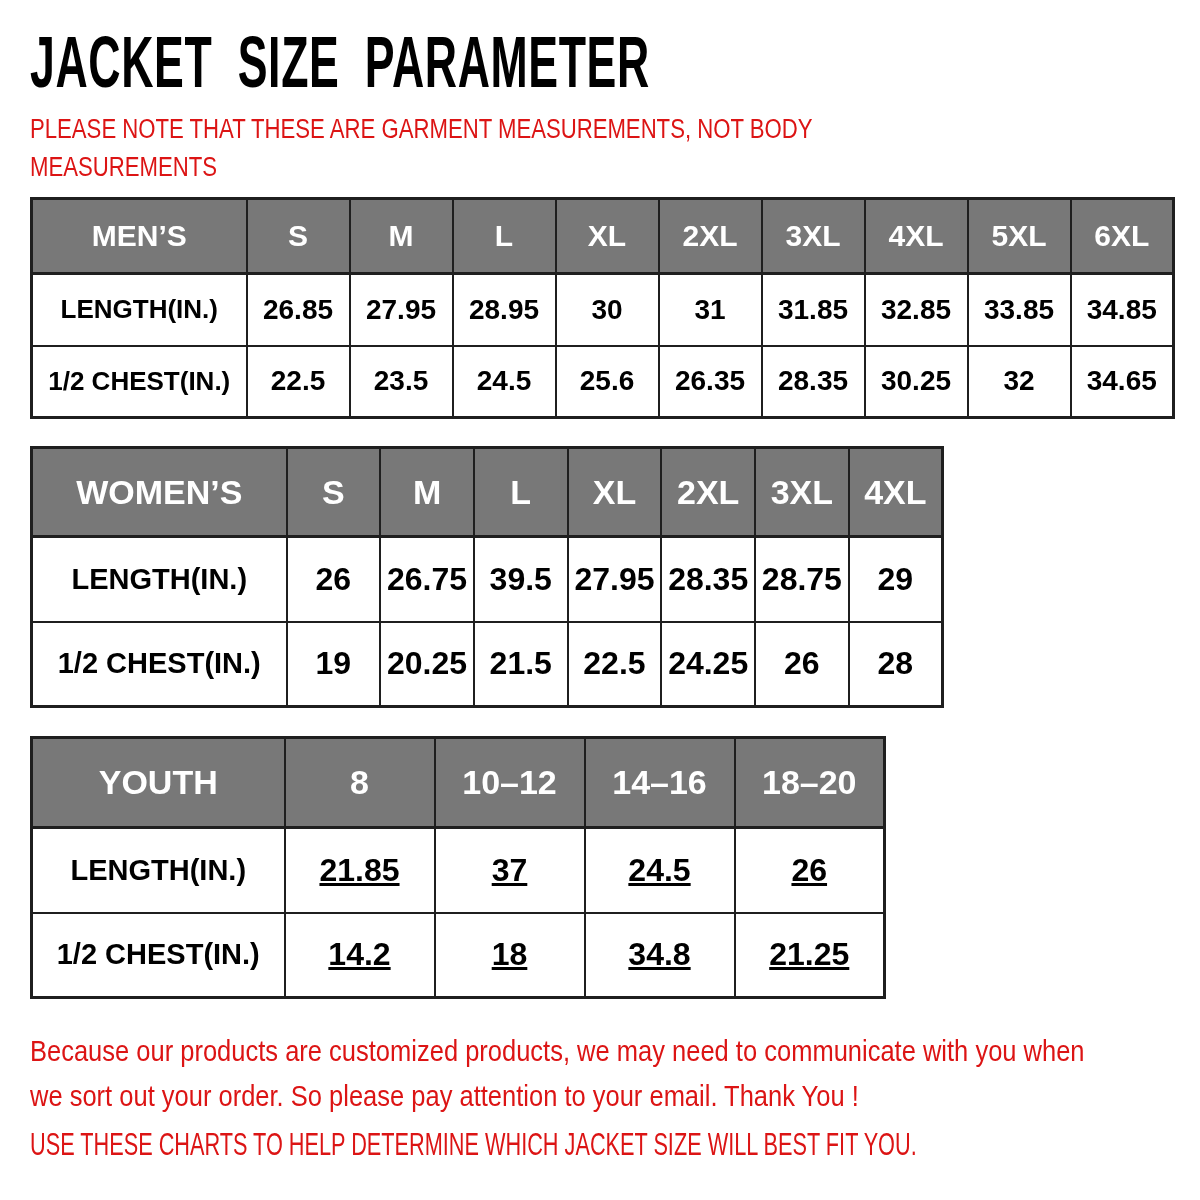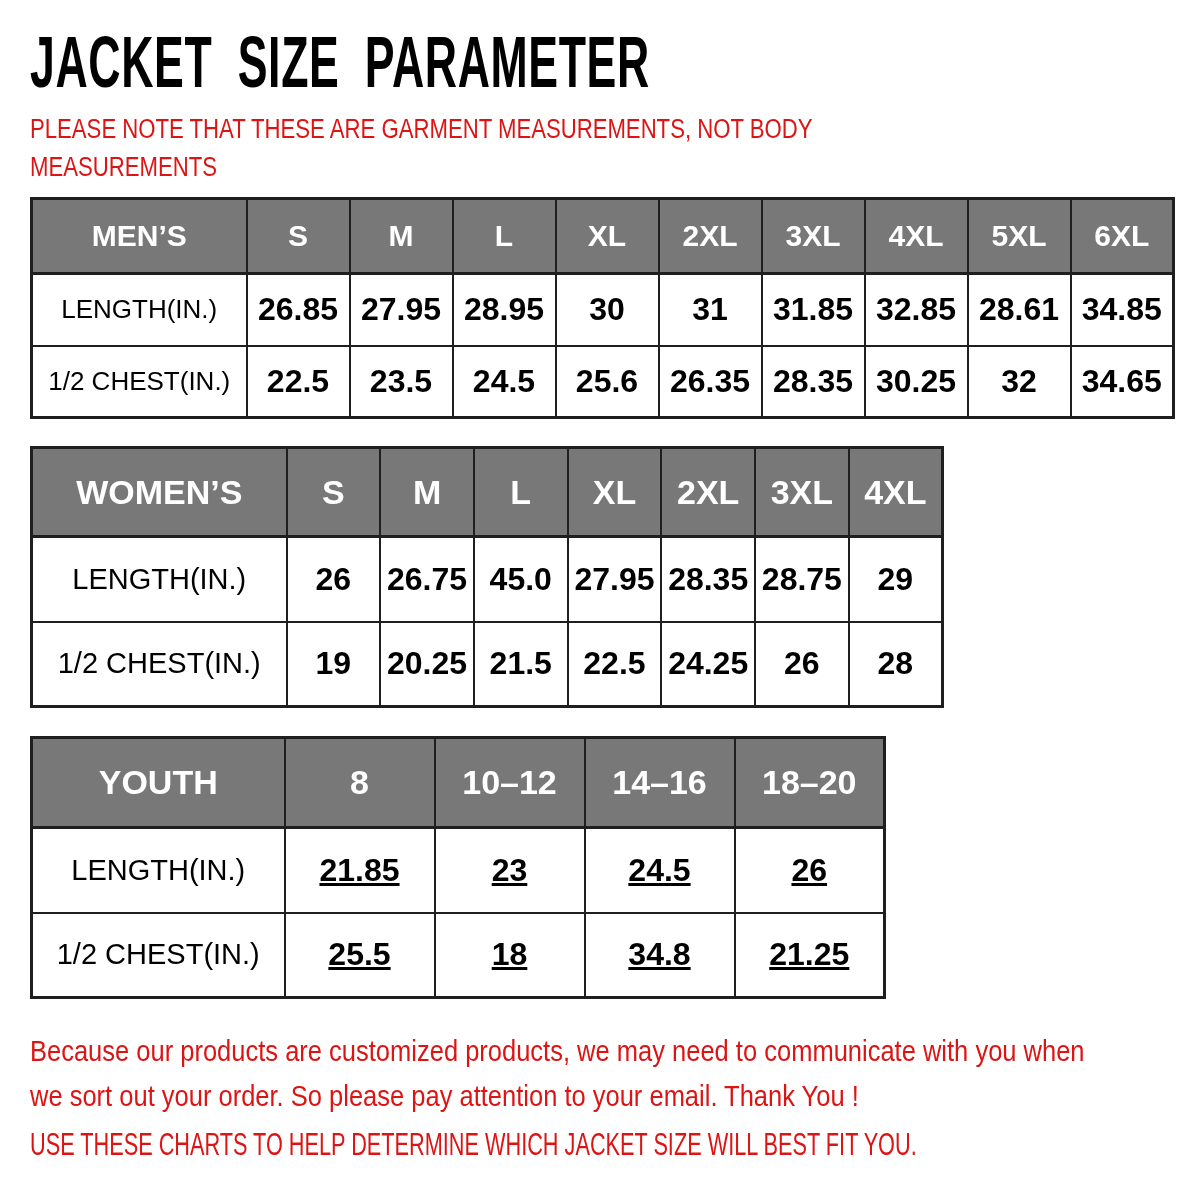--- a/index.html
+++ b/index.html
@@ -45,27 +45,27 @@
     border:2px solid var(--border);
     text-align:center;vertical-align:middle;
     overflow:hidden;white-space:nowrap;
   }
   table.size-table thead th{
     background:var(--header-bg);color:var(--header-text);
     font-weight:bold;border-bottom:3px solid var(--border);
   }
   table.size-table td{color:var(--text);font-weight:bold;}
   table.size-table th.row-label{
-    background:var(--bg);color:var(--text);font-weight:normal;
+    background:var(--bg);color:var(--text);font-weight:bold;
   }
 
   #mens-table thead tr{height:75px;}
   #mens-table tbody tr{height:72px;}
   #mens-table thead th{font-size:30px;}
-  #mens-table td{font-size:32px;}
+  #mens-table td{font-size:28px;}
   #mens-table th.row-label{font-size:26px;}
 
   #womens-table thead tr{height:89px;}
   #womens-table tbody tr{height:85px;}
   #womens-table thead th{font-size:34px;}
   #womens-table td{font-size:32px;}
   #womens-table th.row-label{font-size:29px;}
 
   #youth-table thead tr{height:90px;}
   #youth-table tbody tr{height:85px;}
@@ -124,21 +124,21 @@
         <tbody>
           <tr>
             <th class="row-label">LENGTH(IN.)</th>
             <td>26.85</td>
             <td>27.95</td>
             <td>28.95</td>
             <td>30</td>
             <td>31</td>
             <td>31.85</td>
             <td>32.85</td>
-            <td>28.61</td>
+            <td>33.85</td>
             <td>34.85</td>
           </tr>
           <tr>
             <th class="row-label">1/2 CHEST(IN.)</th>
             <td>22.5</td>
             <td>23.5</td>
             <td>24.5</td>
             <td>25.6</td>
             <td>26.35</td>
             <td>28.35</td>
@@ -172,21 +172,21 @@
             <th>2XL</th>
             <th>3XL</th>
             <th>4XL</th>
           </tr>
         </thead>
         <tbody>
           <tr>
             <th class="row-label">LENGTH(IN.)</th>
             <td>26</td>
             <td>26.75</td>
-            <td>45.0</td>
+            <td>39.5</td>
             <td>27.95</td>
             <td>28.35</td>
             <td>28.75</td>
             <td>29</td>
           </tr>
           <tr>
             <th class="row-label">1/2 CHEST(IN.)</th>
             <td>19</td>
             <td>20.25</td>
             <td>21.5</td>
@@ -214,27 +214,27 @@
             <th>8</th>
             <th>10–12</th>
             <th>14–16</th>
             <th>18–20</th>
           </tr>
         </thead>
         <tbody>
           <tr>
             <th class="row-label">LENGTH(IN.)</th>
             <td>21.85</td>
-            <td>23</td>
+            <td>37</td>
             <td>24.5</td>
             <td>26</td>
           </tr>
           <tr>
             <th class="row-label">1/2 CHEST(IN.)</th>
-            <td>25.5</td>
+            <td>14.2</td>
             <td>18</td>
             <td>34.8</td>
             <td>21.25</td>
           </tr>
         </tbody>
       </table>
     </div>
 
   <div class="note1">Because our products are customized products, we may need to communicate with you when we sort out your order. So please pay attention to your email. Thank You !</div>
 

